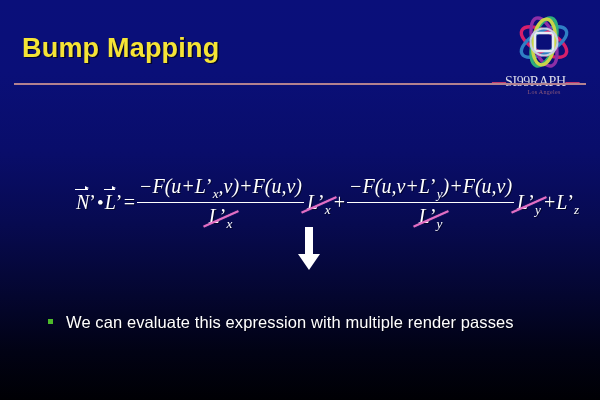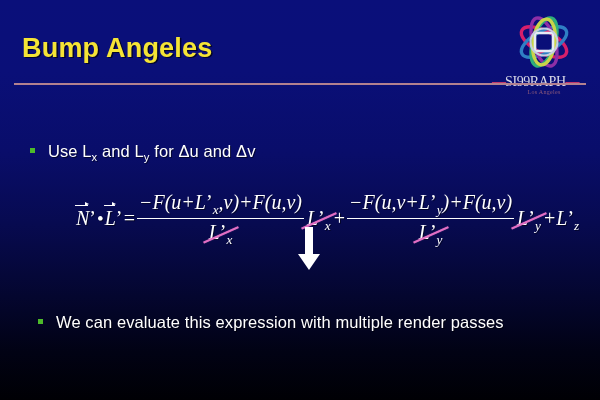--- a/index.html
+++ b/index.html
@@ -122,21 +122,21 @@
     color: #ffffff;
     font-size: 16.5px;
     letter-spacing: 0.1px;
     text-shadow: 1px 1px 0 rgba(0,0,0,0.55);
   }
   .bullet-text sub {
     font-size: 0.68em;
     vertical-align: -0.32em;
   }
   #bullet-1 { left: 30px; top: 142px; }
-  #bullet-2 { left: 38px; top: 313px; }
+  #bullet-2 { left: 48px; top: 313px; }
 
   
   .eq {
     position: absolute;
     color: #ffffff;
     font-family: "Liberation Serif", serif;
     font-style: italic;
     white-space: nowrap;
     text-shadow: 1px 1px 0 rgba(0,0,0,0.5);
   }
@@ -173,21 +173,21 @@
     padding: 0 1px;
   }
 
   
   .frac {
     display: inline-block;
     vertical-align: middle;
     text-align: center;
     position: relative;
     top: -1px;
-    margin: 16px 1px;
+    margin: 0 1px;
   }
   .frac .num {
     display: block;
     padding: 0 2px 1px 2px;
     border-bottom: 1px solid #ffffff;
     line-height: 1.15;
   }
   .frac .den {
     display: block;
     padding-top: 1px;
@@ -241,28 +241,24 @@
         <rect x="-9" y="-9" width="18" height="18" stroke="#e6eaf5" stroke-width="2.6"></rect>
         <circle r="13.5" stroke="#c6cde0" stroke-width="2.2"></circle>
       </g>
     </svg>
     <div id="logo-wordmark">
       <span class="dash">—</span><span>SI99RAPH</span><span class="dash">—</span>
     </div>
     <div id="logo-sub">Los Angeles</div>
   </div>
 
-  <div id="title">Bump Angeles</div>
+  <div id="title">Bump Mapping</div>
   <div id="rule"></div>
 
 
-  <div class="bullet-row" id="bullet-1">
-    <span class="bullet-mark"></span>
-    <span class="bullet-text">Use L<sub>x</sub> and L<sub>y</sub> for Δu and Δv</span>
-  </div>
 
   <div class="eq" id="eq1">
     <span class="vec">N</span><span class="prime">’</span><span class="dotop">•</span><span class="vec">L</span><span class="prime">’</span><span>=</span><span class="frac"><span class="num">−F(u+L<span class="prime">’</span><sub class="s">x</sub>,v)+F(u,v)</span><span class="den"><span class="strike">L<span class="prime">’</span><sub class="s">x</sub></span></span></span><span class="strike">L<span class="prime">’</span><sub class="s">x</sub></span><span>+</span><span class="frac"><span class="num">−F(u,v+L<span class="prime">’</span><sub class="s">y</sub>)+F(u,v)</span><span class="den"><span class="strike">L<span class="prime">’</span><sub class="s">y</sub></span></span></span><span class="strike">L<span class="prime">’</span><sub class="s">y</sub></span><span>+</span><span>L</span><span class="prime">’</span><sub class="s">z</sub>
   </div>
 
   <svg id="down-arrow" viewBox="0 0 26 44">
     <polygon points="9,0 17,0 17,27 24,27 13,43 2,27 9,27" fill="#ffffff"></polygon>
   </svg>
 
 

